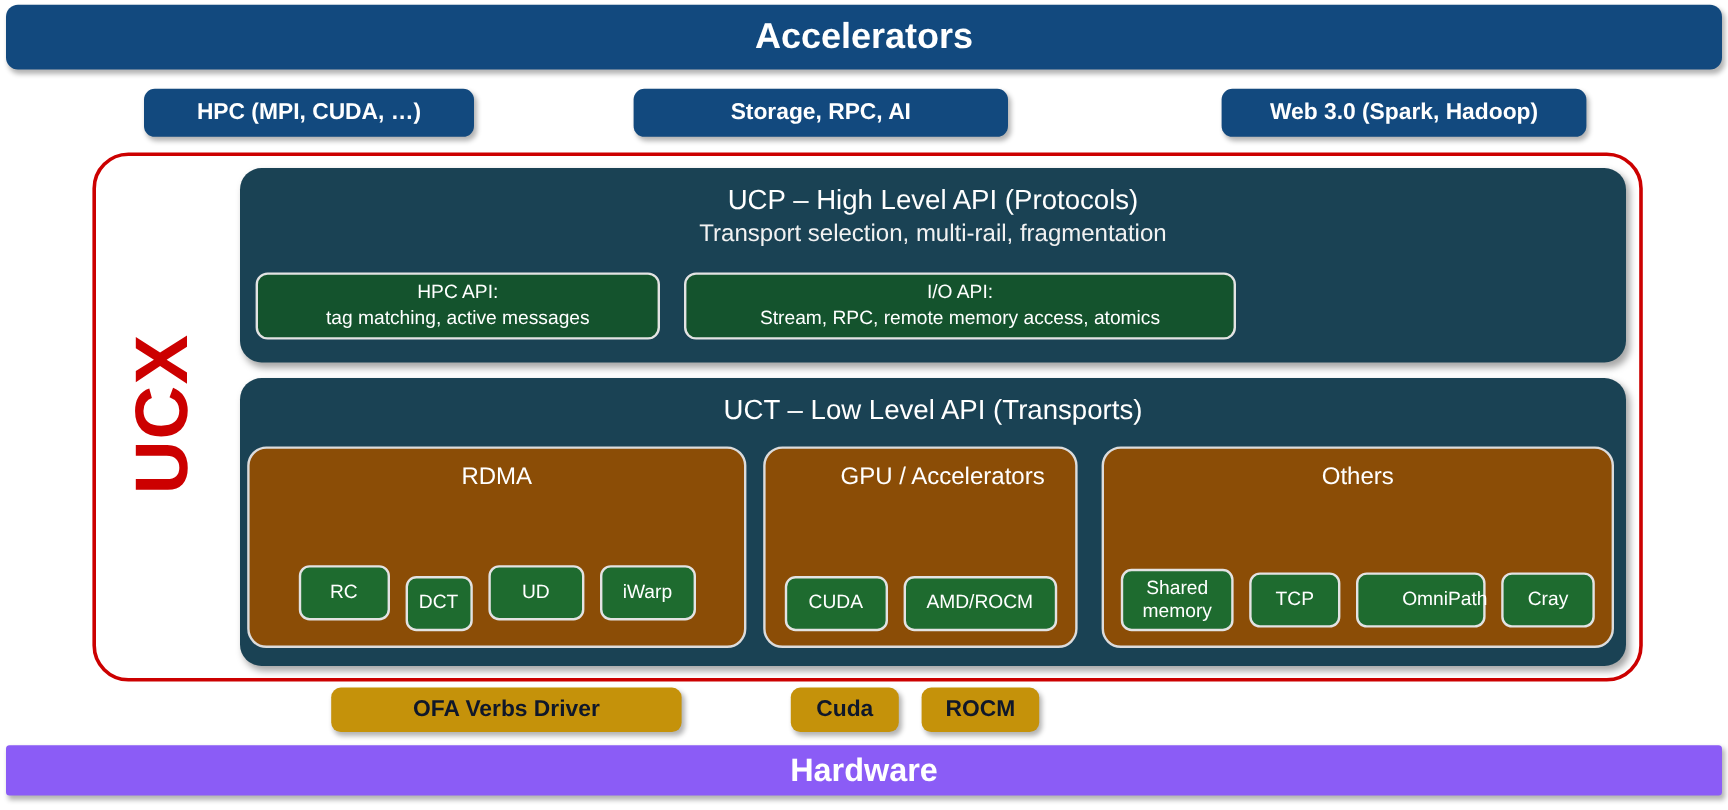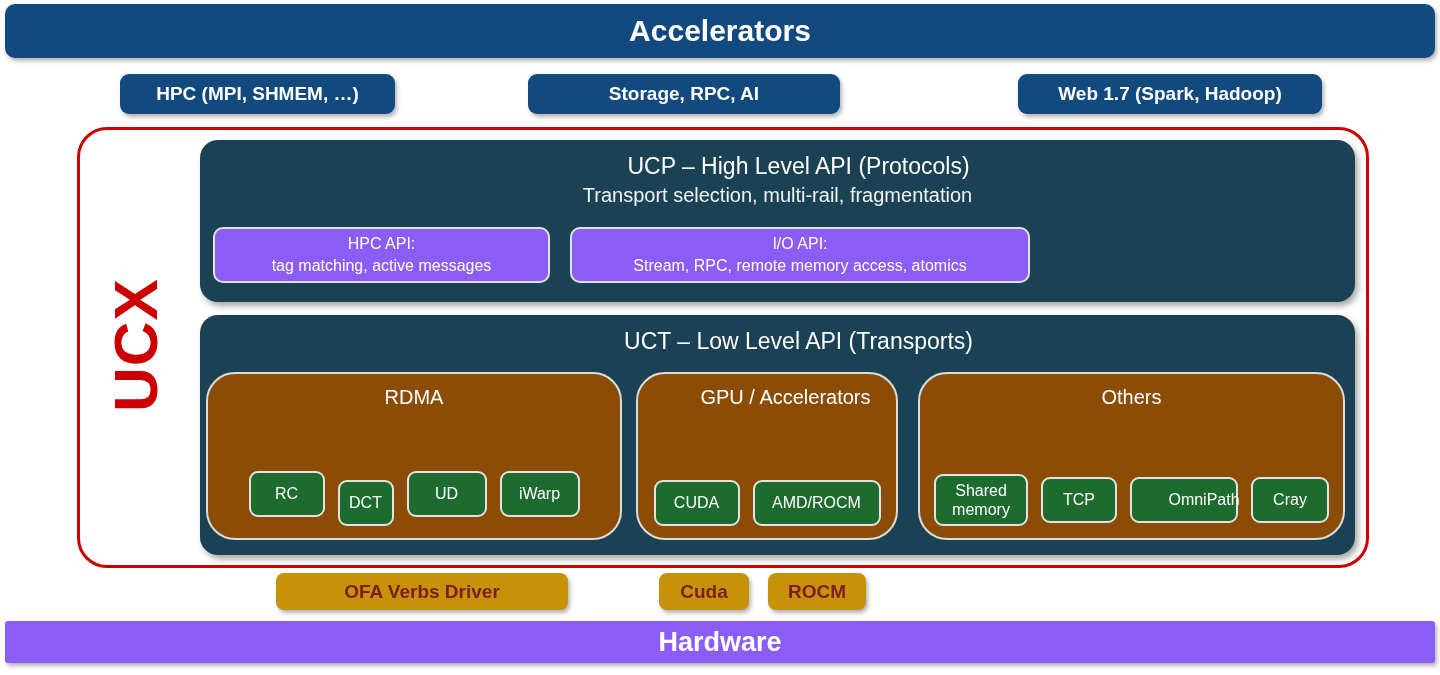--- a/index.html
+++ b/index.html
@@ -32,77 +32,77 @@
     display:flex;align-items:center;justify-content:center;
     transform:rotate(-90deg);
     color:#CC0000;font-size:62px;font-weight:bold;letter-spacing:1px;
   }
   .panel{
     position:absolute;left:200px;width:1155px;background:#1A4254;border-radius:18px;
     color:#fff;box-shadow:3px 4px 6px rgba(0,0,0,0.35);
   }
   .panel.ucp{top:140px;height:162px;}
   .panel.uct{top:315px;height:240px;}
-  .panel-title{width:100%;text-align:center;font-size:23px;margin-top:13px;padding-left:21px;}
+  .panel-title{width:100%;text-align:center;font-size:23px;margin-top:13px;}
   .panel-subtitle{width:100%;text-align:center;font-size:20px;margin-top:4px;color:#f2f2f2;}
   .teal-chip{
-    position:absolute;top:87px;height:56px;background:#8b5cf6;
+    position:absolute;top:87px;height:56px;background:#14532d;
     border:2px solid #E3E3E3;border-radius:10px;box-sizing:border-box;
     display:flex;flex-direction:column;align-items:center;justify-content:center;
     font-size:16px;line-height:1.35;color:#fff;text-align:center;
   }
   .teal-chip.c1{left:13px;width:337px;}
   .teal-chip.c2{left:370px;width:460px;}
   .teal-chip.c3{left:852px;width:281px;}
   .group{
     position:absolute;top:57px;height:168px;background:#8B4D06;
-    border:2px solid #DCDCDC;border-radius:29px;box-sizing:border-box;color:#fff;
+    border:2px solid #DCDCDC;border-radius:16px;box-sizing:border-box;color:#fff;
   }
   .group.g1{left:6px;width:416px;}
   .group.g2{left:436px;width:262px;padding-left:37px;}
   .group.g3{left:718px;width:427px;}
   .group-title{width:100%;text-align:center;font-size:20px;margin-top:12px;}
   .chip-row{
     position:absolute;left:0;right:0;bottom:12px;
     display:flex;align-items:center;justify-content:center;gap:13px;
   }
   .chip{
     min-height:46px;background:#1E6B2F;border:2px solid #E3E3E3;border-radius:9px;
     box-sizing:border-box;display:flex;align-items:center;justify-content:center;
     font-size:16px;color:#fff;text-align:center;line-height:1.2;padding:2px 4px;
   }
   .chip.w-rc{width:76px;}  .chip.w-dct{width:56px;margin-top:19px;}  .chip.w-ud{width:80px;}  .chip.w-iwarp{width:80px;}
   .chip.w-cuda{width:86px;} .chip.w-amd{width:128px;}
   .chip.w-shm{width:94px;min-height:52px;} .chip.w-tcp{width:76px;} .chip.w-omni{width:108px;padding-left:44px;} .chip.w-cray{width:78px;}
   .driver{
-    position:absolute;top:573px;height:37px;background:#C5920A;color:#7f1d1d;
+    position:absolute;top:573px;height:37px;background:#C5920A;color:#0f172a;
     border-radius:8px;display:flex;align-items:center;justify-content:center;
     font-size:19px;font-weight:bold;box-shadow:2px 3px 4px rgba(0,0,0,0.30);
   }
   .driver.d1{left:276px;width:292px;}
   .driver.d2{left:659px;width:90px;}
   .driver.d3{left:768px;width:98px;}
 </style>
 </head>
 <body>
 
 <div class="stage">
 
   <div class="banner apps">
     <span>Accelerators</span>
   </div>
 
   <div class="pill p1">
-    <span>HPC (MPI, SHMEM, …)</span>
+    <span>HPC (MPI, CUDA, …)</span>
   </div>
   <div class="pill p2">
     <span>Storage, RPC, AI</span>
   </div>
   <div class="pill p3">
-    <span>Web 1.7 (Spark, Hadoop)</span>
+    <span>Web 3.0 (Spark, Hadoop)</span>
   </div>
 
   <div class="ucx-box"></div>
   <div class="ucx-label">UCX</div>
 
   <div class="panel ucp">
     <div class="panel-title">UCP – High Level API (Protocols)</div>
     <div class="panel-subtitle">Transport selection, multi-rail, fragmentation</div>
     <div class="teal-chip c1">
       <span>HPC API:</span>

